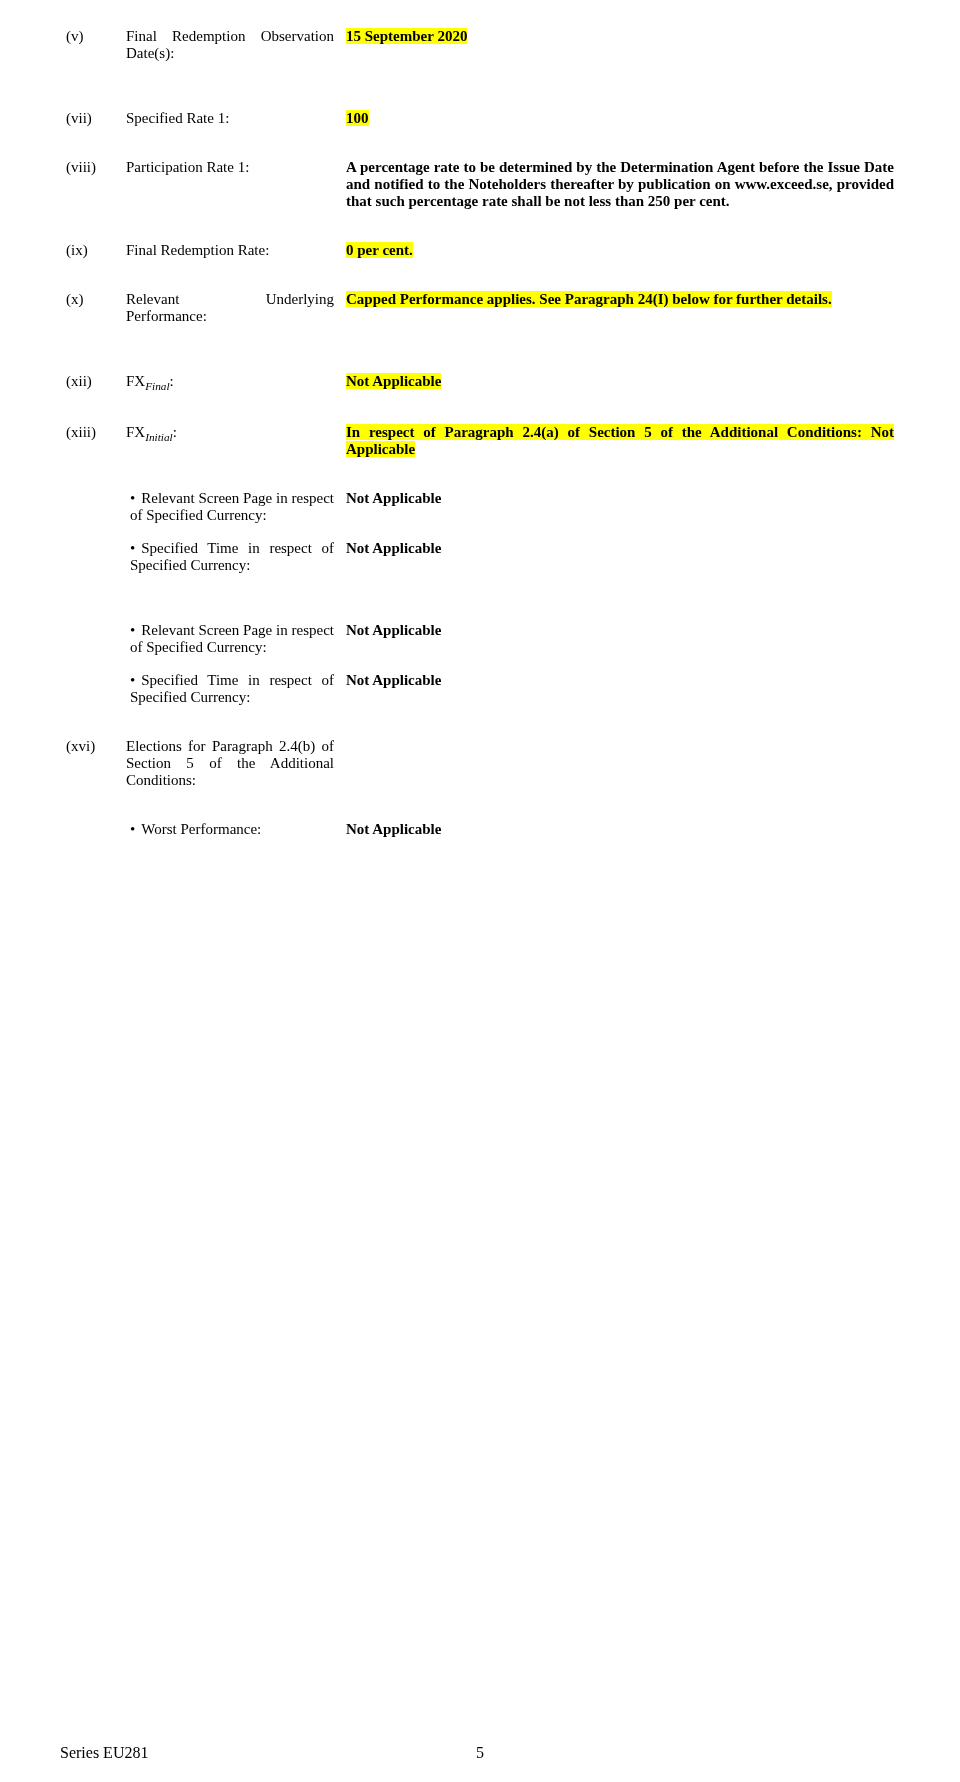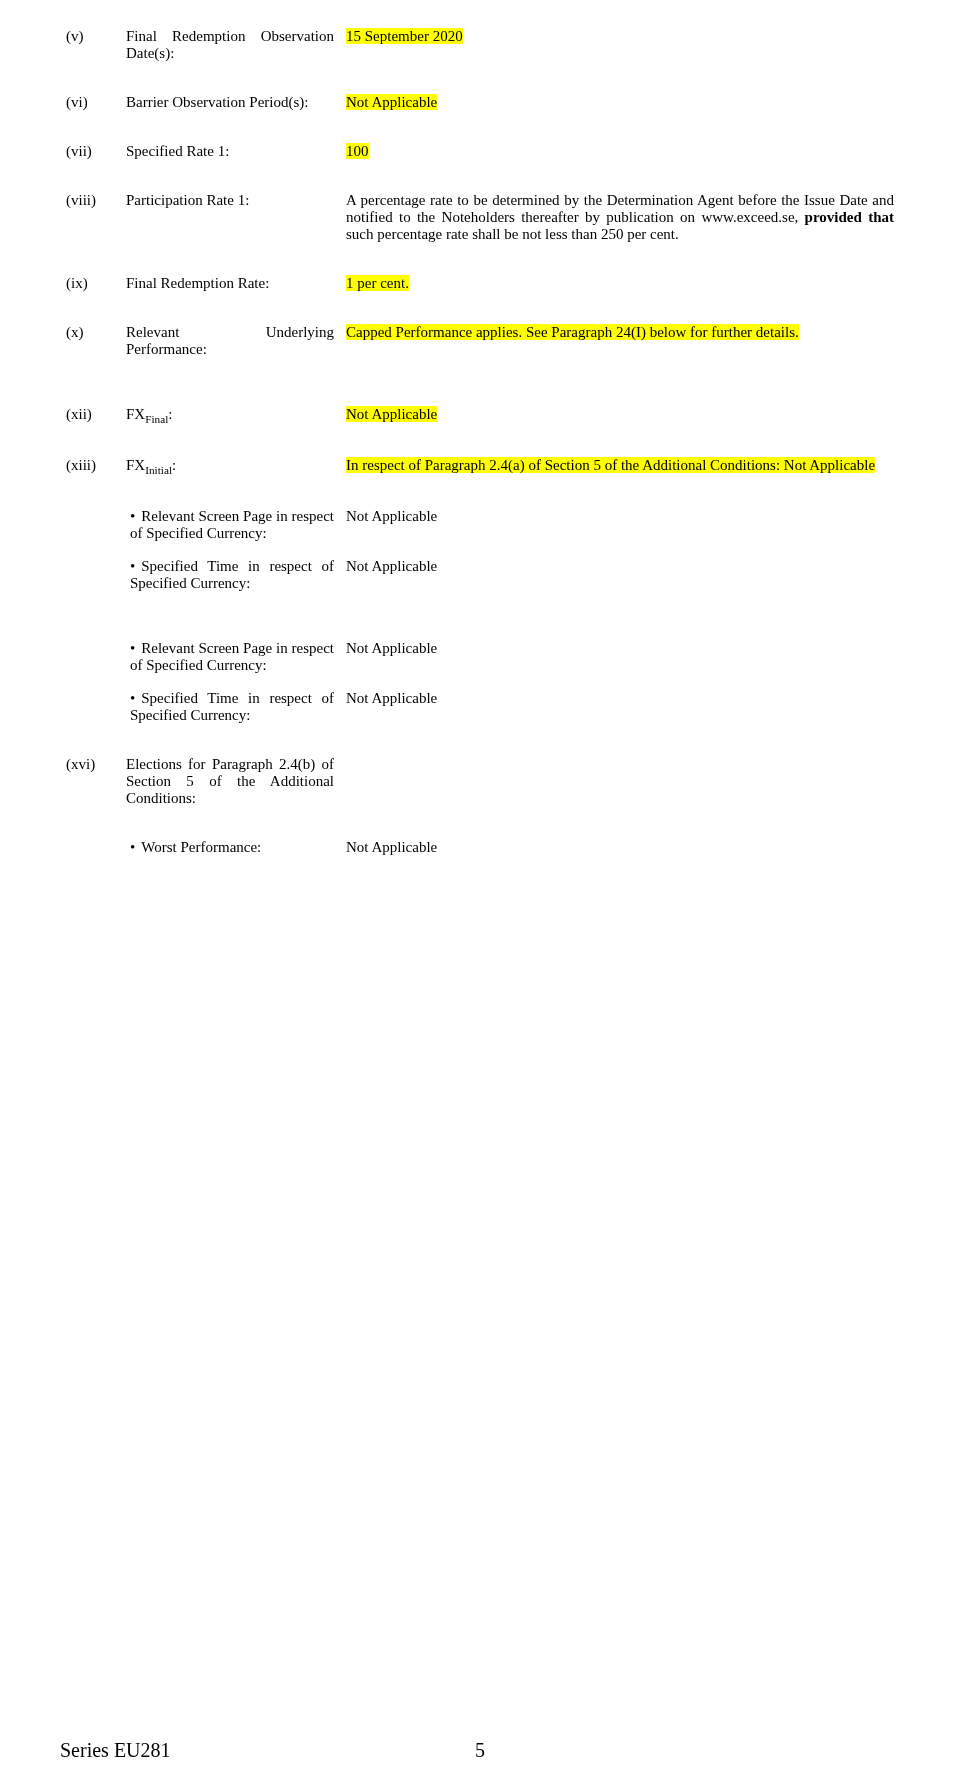--- a/index.html
+++ b/index.html
@@ -33,57 +33,54 @@
       text-align: left;
       white-space: nowrap;
     }
     .col-label {
       width: 220px;
       text-align: justify;
       margin-left: 24px;
     }
     .col-value {
       text-align: justify;
+      font-weight: bold;
     }
     .row-spacer td {
       height: 16px;
     }
     sub {
       font-size: 0.75em;
+      font-style: italic;
     }
     .footer {
       position: absolute;
       bottom: 20px;
       left: 0;
       right: 0;
       display: flex;
       justify-content: space-between;
       align-items: center;
       padding: 0 60px;
-      font-size: 20px;
+      font-size: 16px;
     }
   </style>
 </head>
 <body>
 
 <table>
   <tbody id="table-body">
   <tr>
       <td class="col-num">(v)</td>
       <td class="col-label">Final Redemption Observation Date(s):</td>
       <td class="col-value"><span class="highlight-yellow">15 September 2020</span></td>
     </tr>
       <tr class="row-spacer">
         <td colspan="3"></td>
       </tr>
-      <tr>
-      <td class="col-num">(vi)</td>
-      <td class="col-label">Barrier Observation Period(s):</td>
-      <td class="col-value"><span class="highlight-yellow">Not Applicable</span></td>
-    </tr>
       <tr class="row-spacer">
         <td colspan="3"></td>
       </tr>
       <tr>
       <td class="col-num">(vii)</td>
       <td class="col-label">Specified Rate 1:</td>
       <td class="col-value"><span class="highlight-yellow">100</span></td>
     </tr>
       <tr class="row-spacer">
         <td colspan="3"></td>
@@ -92,21 +89,21 @@
       <td class="col-num">(viii)</td>
       <td class="col-label">Participation Rate 1:</td>
       <td class="col-value">A percentage rate to be determined by the Determination Agent before the Issue Date and notified to the Noteholders thereafter by publication on www.exceed.se, <strong>provided that</strong> such percentage rate shall be not less than 250 per cent.</td>
     </tr>
       <tr class="row-spacer">
         <td colspan="3"></td>
       </tr>
       <tr>
       <td class="col-num">(ix)</td>
       <td class="col-label">Final Redemption Rate:</td>
-      <td class="col-value"><span class="highlight-yellow">1 per cent.</span></td>
+      <td class="col-value"><span class="highlight-yellow">0 per cent.</span></td>
     </tr>
       <tr class="row-spacer">
         <td colspan="3"></td>
       </tr>
       <tr>
       <td class="col-num">(x)</td>
       <td class="col-label">Relevant Underlying Performance:</td>
       <td class="col-value"><span class="highlight-yellow">Capped Performance applies. See Paragraph 24(I) below for further details.</span></td>
     </tr>
       <tr class="row-spacer">

